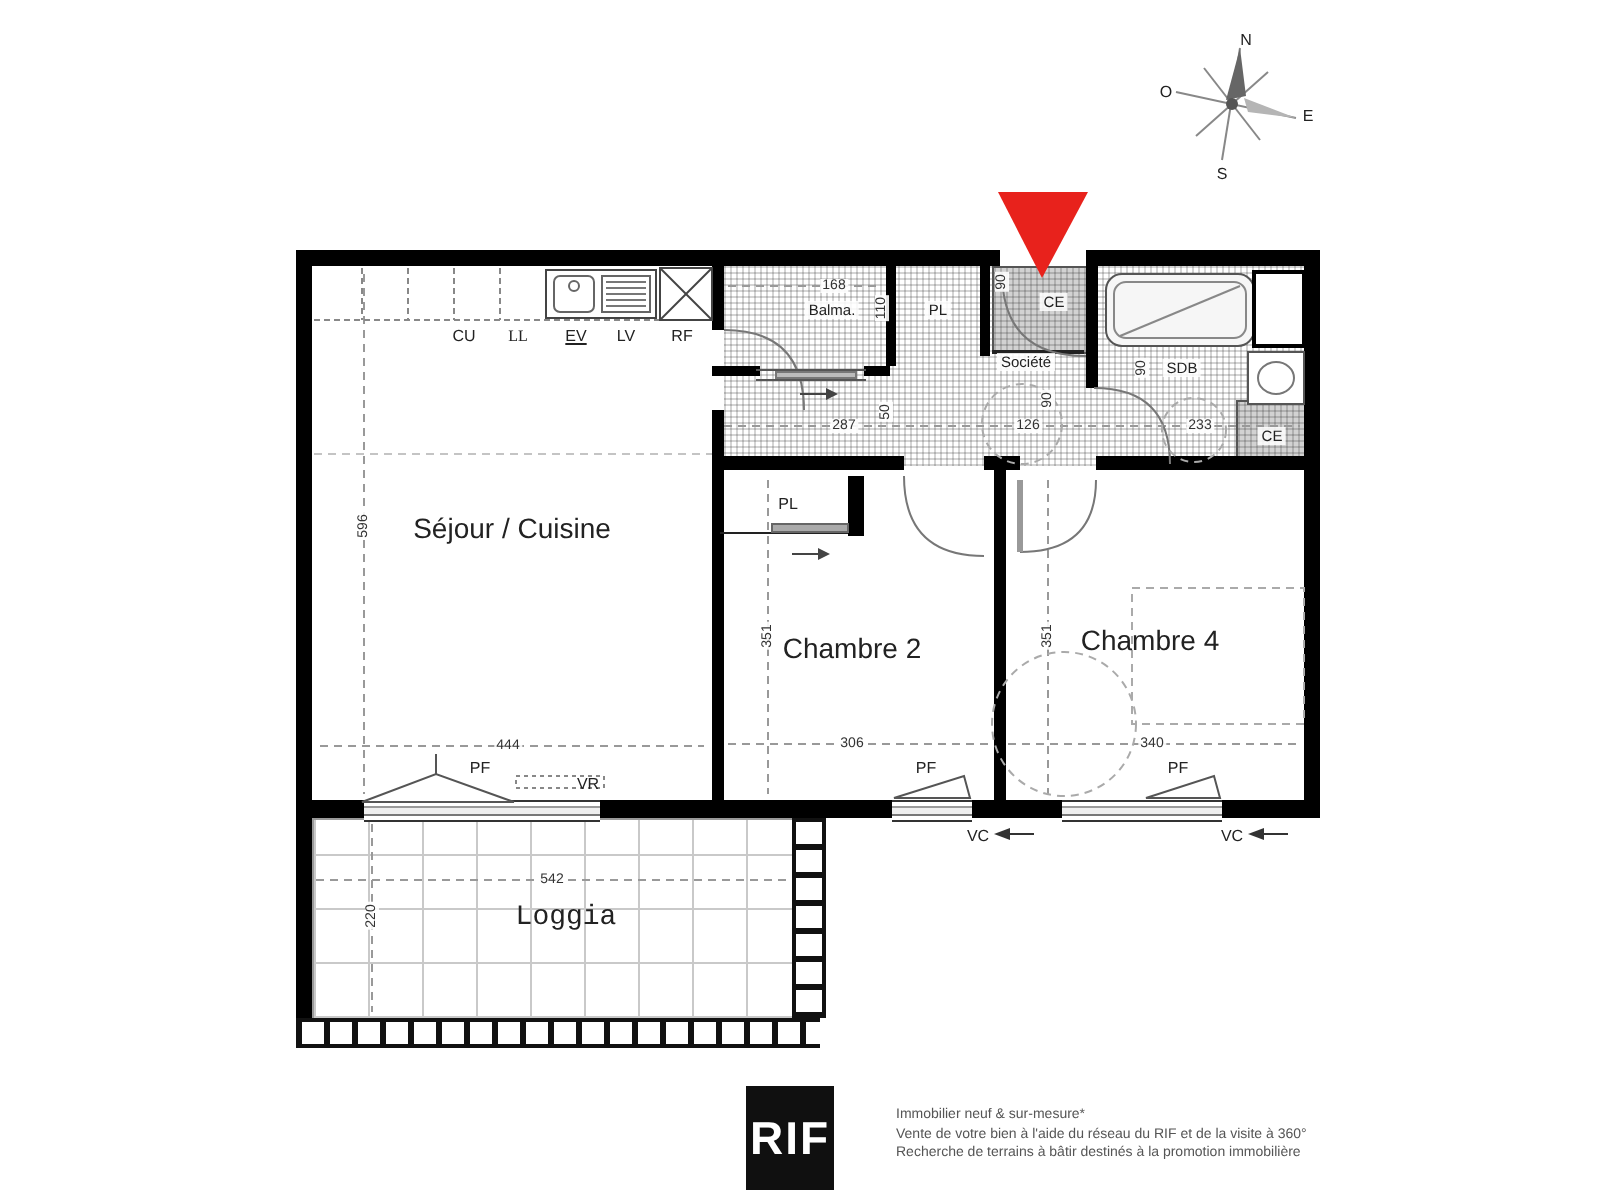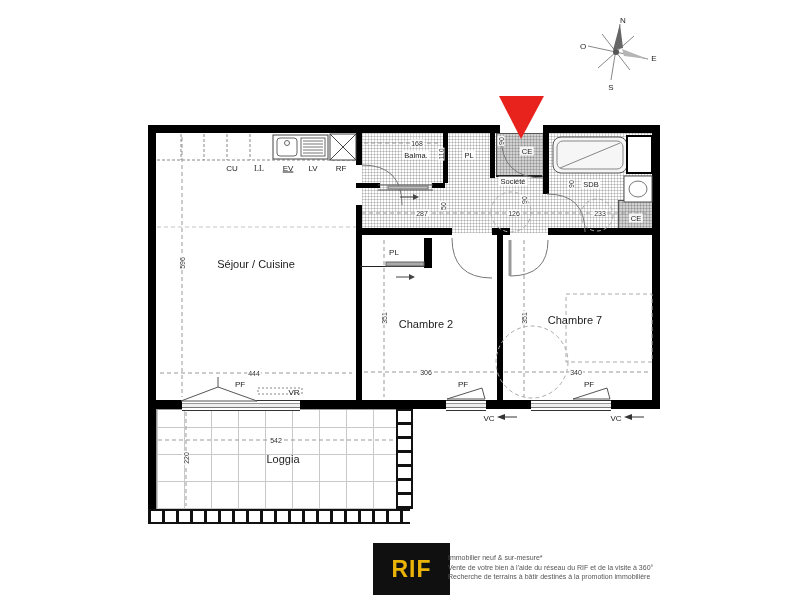--- a/index.html
+++ b/index.html
@@ -13,33 +13,33 @@
   .hatch.darker{background-color:#d2d2d2;border:1px solid #555;}
   .tiles{position:absolute;z-index:1;border:1px solid #999;
     background-image:
       repeating-linear-gradient(0deg,#c9c9c9 0 1px,transparent 1px 27px),
       repeating-linear-gradient(90deg,#c9c9c9 0 1px,transparent 1px 27px);}
   .rail-h{position:absolute;z-index:2;border-top:2px solid #111;border-bottom:2px solid #111;background:
       repeating-linear-gradient(90deg,#111 0 3px,transparent 3px 14px);}
   .rail-v{position:absolute;z-index:2;border-left:2px solid #111;border-right:2px solid #111;background:
       repeating-linear-gradient(0deg,#111 0 3px,transparent 3px 14px);}
   .win{position:absolute;z-index:2;height:9px;background:linear-gradient(#fff 0 2px,#999 2px 3px,#eee 3px 6px,#777 6px 7px,#fff 7px 100%);border-top:1px solid #333;border-bottom:1px solid #333;}
-  .lbl{position:absolute;z-index:5;transform:translate(-50%,-50%);font-size:11px;white-space:nowrap;color:#222;}
+  .lbl{position:absolute;z-index:5;transform:translate(-50%,-50%);font-size:14px;white-space:nowrap;color:#222;}
   .sm{font-size:8px;}
   .xs{font-size:7.5px;}
   .dim{font-size:7px;color:#333;background:rgba(255,255,255,.9);padding:0 1px;}
   .chip{background:rgba(255,255,255,.85);padding:0 2px;}
   .rot{transform:translate(-50%,-50%) rotate(-90deg);}
   svg.gfx{position:absolute;left:0;top:0;z-index:4;pointer-events:none;}
   .thin{position:absolute;background:#222;z-index:3;}
   
   .f-left{position:absolute;right:455px;top:547px;text-align:right;z-index:6;}
   .f-bold{font-size:11px;font-weight:bold;color:#111;}
   .f-gray{font-size:6.5px;color:#9a9a9a;margin-top:2px;line-height:1.25;}
-  .logo{position:absolute;left:373px;top:543px;width:77px;height:52px;background:#101010;color:#eab308;
+  .logo{position:absolute;left:373px;top:543px;width:44px;height:52px;background:#101010;color:#ffffff;
         display:flex;align-items:center;justify-content:center;font-weight:bold;font-size:23px;z-index:6;letter-spacing:1px;}
   .f-right{position:absolute;left:448px;top:553px;z-index:6;font-size:7px;color:#555;line-height:9.5px;}
 </style>
 </head>
 <body>
 
 <div id="stage">
 
   <div class="hatch" style="left:362px;top:133px;width:290px;height:100px;"></div>
   <div class="hatch darker" style="left:496px;top:133px;width:46px;height:42px;"></div>
@@ -185,22 +185,22 @@
     </g>
   </svg>
 
   <div class="lbl sm" style="left:623px;top:20px;">N</div>
   <div class="lbl sm" style="left:611px;top:87px;">S</div>
   <div class="lbl sm" style="left:583px;top:46px;">O</div>
   <div class="lbl sm" style="left:654px;top:58px;">E</div>
 
   <div class="lbl" style="left:256px;top:264px;">Séjour / Cuisine</div>
   <div class="lbl" style="left:426px;top:324px;">Chambre 2</div>
-  <div class="lbl" style="left:575px;top:320px;">Chambre 7</div>
-  <div class="lbl" style="left:283px;top:459px;">Loggia</div>
+  <div class="lbl" style="left:575px;top:320px;">Chambre 4</div>
+  <div class="lbl" style="left:283px;top:459px;font-family:Liberation Mono, monospace;">Loggia</div>
   <div class="lbl xs chip" style="left:513px;top:181px;">Société</div>
   <div class="lbl xs chip" style="left:591px;top:184px;">SDB</div>
   <div class="lbl xs chip" style="left:416px;top:155px;">Balma.</div>
   <div class="lbl xs chip" style="left:469px;top:155px;">PL</div>
   <div class="lbl xs chip" style="left:527px;top:151px;">CE</div>
   <div class="lbl xs chip" style="left:636px;top:218px;">CE</div>
   <div class="lbl sm" style="left:394px;top:252px;">PL</div>
 
   <div class="lbl sm" style="left:232px;top:168px;">CU</div>
   <div class="lbl sm" style="left:259px;top:168px;font-family:Liberation Serif, serif;">LL</div>

